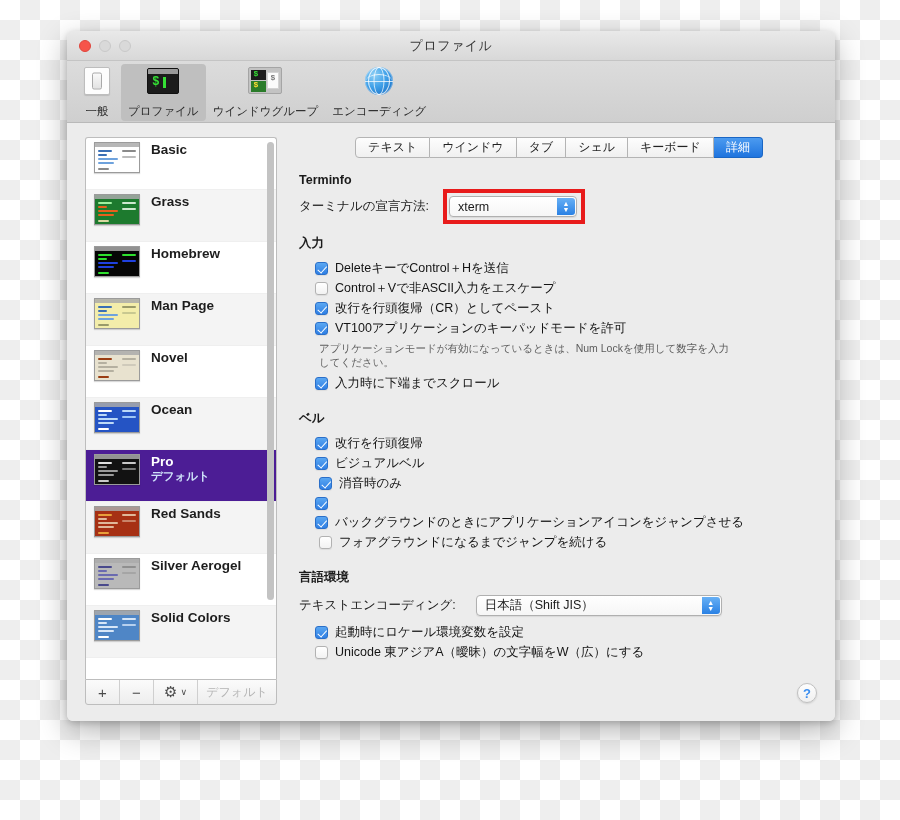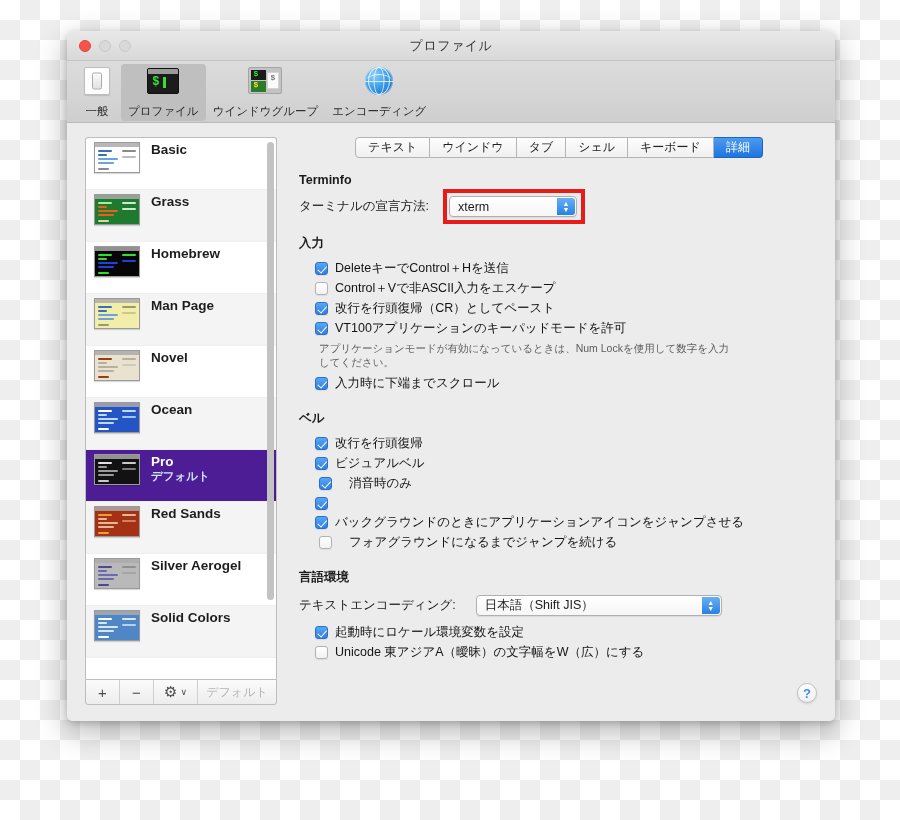--- a/index.html
+++ b/index.html
@@ -293,21 +293,21 @@
     border: 4px solid #e81b1b;
     pointer-events: none;
   }
 
   .cb-row {
     display: flex; align-items: flex-start;
     margin-bottom: 5px;
     cursor: default;
     padding-left: 16px;
   }
-  .cb-row.indent { padding-left: 20px; gap: 10px; }
+  .cb-row.indent { padding-left: 20px; }
   .cb {
     width: 13px; height: 13px; flex: 0 0 auto;
     margin-top: 1px; margin-right: 7px;
     border-radius: 3px;
     border: 1px solid #b2b2b2;
     background: linear-gradient(to bottom,#ffffff,#f2f2f2);
     position: relative;
     box-shadow: 0 1px 1px rgba(0,0,0,.07);
   }
   .cb.on {

